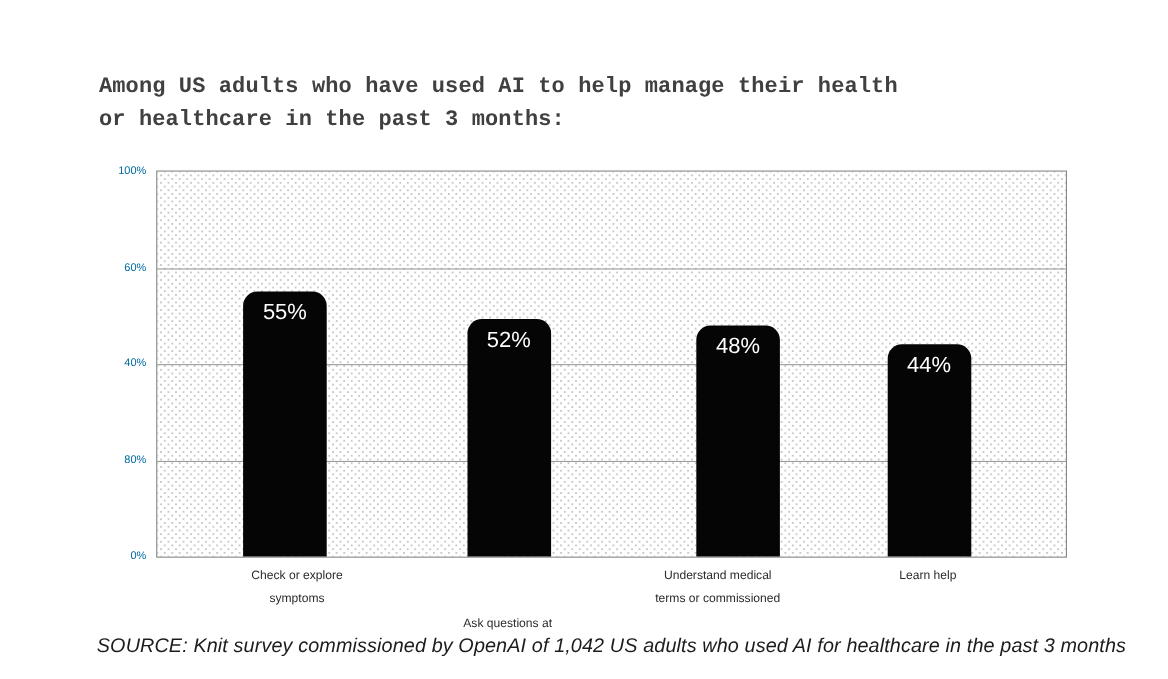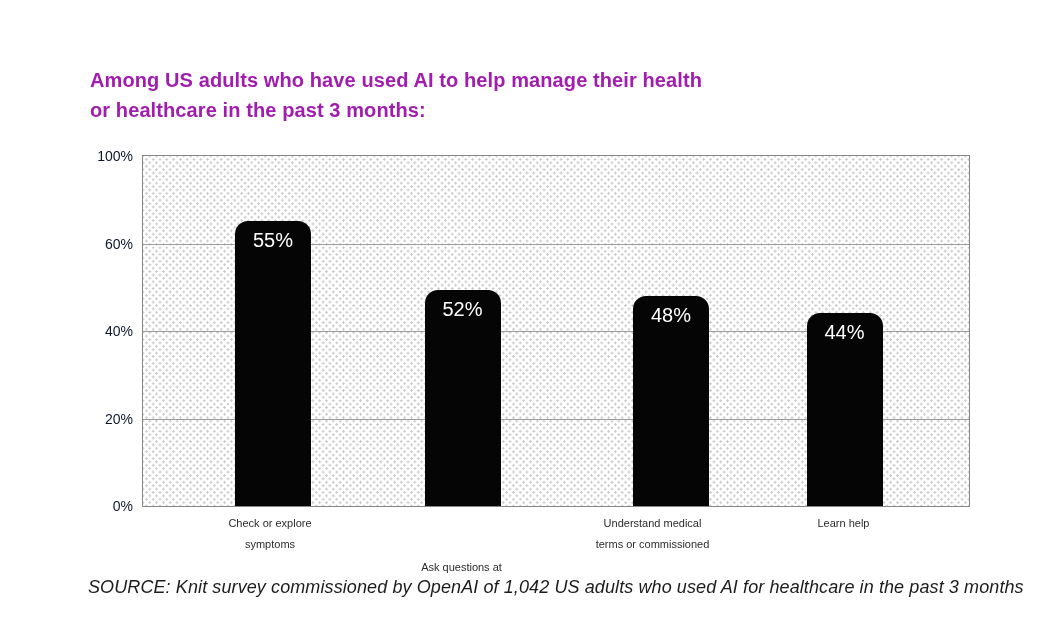--- a/index.html
+++ b/index.html
@@ -1,73 +1,73 @@
 <!DOCTYPE html>
 <html><head>
 <meta charset="utf-8">
 <style>
   html,body{margin:0;padding:0;background:#ffffff;}
   body{width:1062px;height:617px;font-family:"Liberation Sans",sans-serif;}
   .figure{position:relative;width:1062px;height:617px;background:#ffffff;overflow:hidden;}
 
   .title{position:absolute;left:90px;top:65px;font-size:20px;font-weight:bold;
-         color:#a21caf;line-height:30px;letter-spacing:0.1px;}
+         color:#404040;line-height:30px;letter-spacing:0.1px;font-family:Liberation Mono, monospace;}
   .title span{display:block;}
 
   .plot{position:absolute;left:142px;top:155px;width:828px;height:352px;
         box-sizing:border-box;border:1px solid #878787;background-color:#ffffff;
         background-image:radial-gradient(circle,#c9c9c9 1px,transparent 1.15px),
                          radial-gradient(circle,#c9c9c9 1px,transparent 1.15px);
         background-size:6.8px 6.8px;background-position:0 0,3.4px 3.4px;}
 
   .gridline{position:absolute;left:0;width:100%;height:1px;background:#9c9c9c;}
 
   .bar{position:absolute;bottom:0;border-radius:13px 13px 0 0;}
   .bar-label{padding-top:9px;text-align:center;color:#ffffff;font-size:20px;
              line-height:20px;font-weight:normal;}
 
-  .ytick{position:absolute;left:38px;width:95px;text-align:right;font-size:14px;
-         line-height:18px;color:#0f172a;}
+  .ytick{position:absolute;left:38px;width:95px;text-align:right;font-size:10px;
+         line-height:18px;color:#0369a1;}
 
   .cat{position:absolute;top:513px;width:200px;text-align:center;font-size:11px;
        line-height:21px;color:#2b2b2b;}
 
   .source{position:absolute;left:88px;top:577px;font-size:18px;font-style:italic;
           color:#1c1c1c;letter-spacing:0.1px;}
 </style>
 </head>
 <body>
 
 <div class="figure">
   <div class="title">
     <span>Among US adults who have used AI to help manage their health</span>
     <span>or healthcare in the past 3 months:</span>
   </div>
 
   <div class="plot">
       <div class="gridline" style="top: 262.5px; background: rgb(156, 156, 156);"></div>
       <div class="gridline" style="top: 175px; background: rgb(156, 156, 156);"></div>
       <div class="gridline" style="top: 87.5px; background: rgb(156, 156, 156);"></div>
-      <div class="bar" style="left: 92px; width: 76px; height: 285px; background: rgb(5, 5, 5);">
+      <div class="bar" style="left: 78px; width: 76px; height: 241px; background: rgb(5, 5, 5);">
         <div class="bar-label" style="color: rgb(255, 255, 255);">55%</div>
       </div>
       <div class="bar" style="left: 281.5px; width: 76px; height: 216px; background: rgb(5, 5, 5);">
         <div class="bar-label" style="color: rgb(255, 255, 255);">52%</div>
       </div>
       <div class="bar" style="left: 490px; width: 76px; height: 210px; background: rgb(5, 5, 5);">
         <div class="bar-label" style="color: rgb(255, 255, 255);">48%</div>
       </div>
       <div class="bar" style="left: 663.5px; width: 76px; height: 193px; background: rgb(5, 5, 5);">
         <div class="bar-label" style="color: rgb(255, 255, 255);">44%</div>
       </div>
     </div>
 
   <div class="source">SOURCE: Knit survey commissioned by OpenAI of 1,042 US adults who used AI for healthcare in the past 3 months</div>
 <div class="ytick" style="top: 497px;">0%</div>
-    <div class="ytick" style="top: 409.5px;">20%</div>
+    <div class="ytick" style="top: 409.5px;">80%</div>
     <div class="ytick" style="top: 322px;">40%</div>
     <div class="ytick" style="top: 234.5px;">60%</div>
     <div class="ytick" style="top: 147px;">100%</div>
     <div class="cat" style="left: 170px;">
       <div>Check or explore</div>
       <div>symptoms</div>
     </div>
     <div class="cat" style="left: 361.5px; margin-top: 44px;">
       <div>Ask questions at</div>
     </div>

